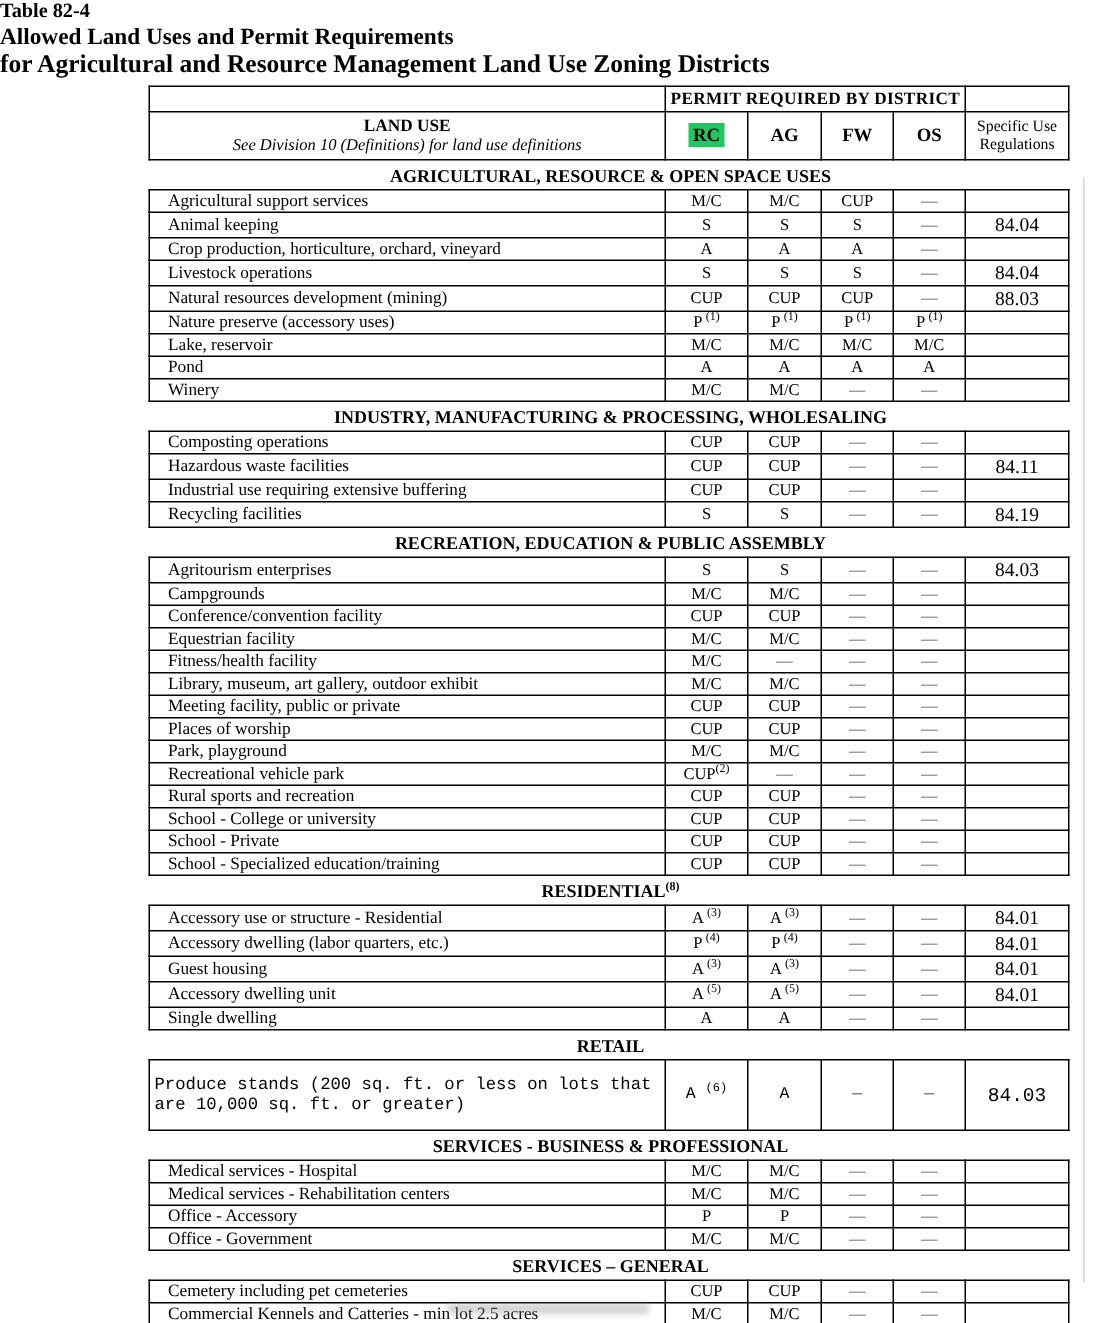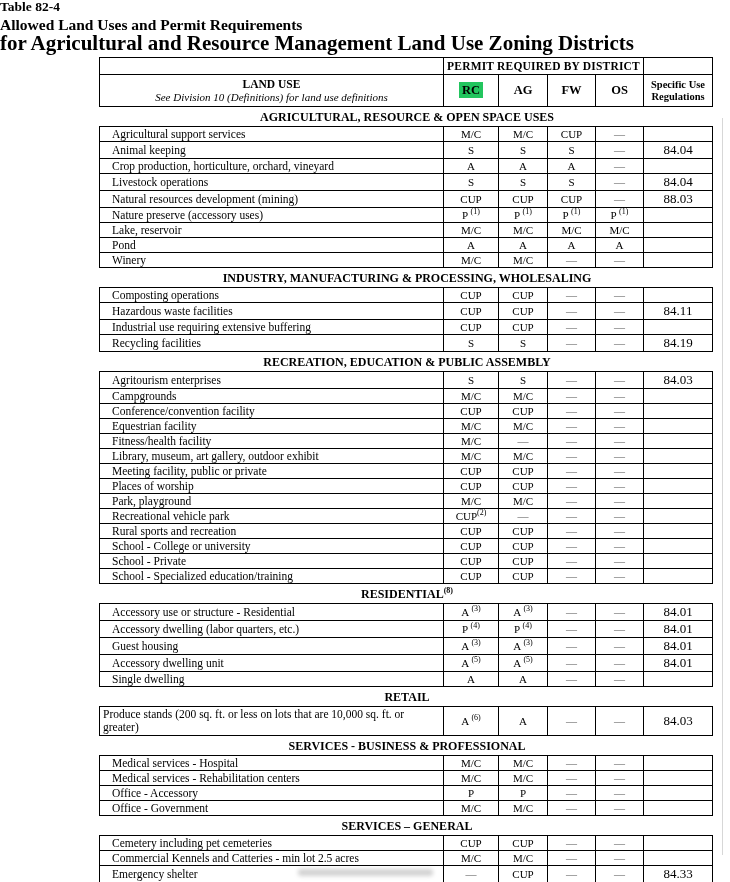--- a/index.html
+++ b/index.html
@@ -6,21 +6,21 @@
   body {
     width:730px; height:882px; background:#ffffff; overflow:hidden;
     font-family:"Liberation Serif", serif; color:#000; position:relative;
   }
   .page { position:absolute; inset:0; }
 
   
   .title-block { position:absolute; top:0; left:0; width:684px; font-weight:bold; }
   .t1 { font-size:13.5px; line-height:14px; }
   .t2 { font-size:15.5px; line-height:18px; margin-top:2px; }
-  .t3 { font-size:21px; line-height:18px; }
+  .t3 { font-size:17px; line-height:18px; }
 
   
   .table-area { position:absolute; left:99px; top:57px; width:615px; }
   table { border-collapse:collapse; table-layout:fixed; width:613px; }
   col.c-use { width:344px; }
   col.c-rc  { width:55px; }
   col.c-ag  { width:49px; }
   col.c-fw  { width:48px; }
   col.c-os  { width:48px; }
   col.c-reg { width:69px; }
@@ -29,28 +29,28 @@
 
   
   .hdr-table td { text-align:center; }
   .permit-hdr { font-weight:bold; font-size:11.5px; height:16px; letter-spacing:.2px; }
   .hdr-empty { height:16px; }
   .landuse-hdr { height:31px; }
   .lu-title { font-weight:bold; font-size:11.5px; line-height:13px; }
   .lu-sub { font-style:italic; font-size:11px; line-height:13px; }
   .dist-hdr { font-weight:bold; font-size:12.5px; }
   .dist-hl { background:#22c55e; padding:1px 3px; }
-  .reg-hdr { font-weight:bold; font-size:10.5px; line-height:11.5px; }
+  .reg-hdr { font-weight:normal; font-size:10.5px; line-height:11.5px; }
 
   
   .section { margin-top:2px; }
   .sec-header { font-weight:bold; font-size:12px; line-height:13px; padding:2px 0 2px 1px;text-align:center; }
   td.use { font-size:11.5px; line-height:13px; padding-left:12px; height:13px; }
   tr { height:15px; }
-  tr.tall { height:29px; }
+  tr.tall { height:47px;font-family:Liberation Mono, monospace; }
   tr.tall td.use { padding-left:3px; }
   td.val { text-align:center; font-size:11px; }
   td.reg { text-align:center; font-size:13px; }
   .dash { color:#555; }
   sup { font-size:8px; line-height:0; vertical-align:super; }
 
   
   .footer-table { margin-top:2px; }
   .footer-table td { height:17px; }
   .footer-label { font-weight:bold; font-size:11.5px; text-align:center; letter-spacing:.2px; }

